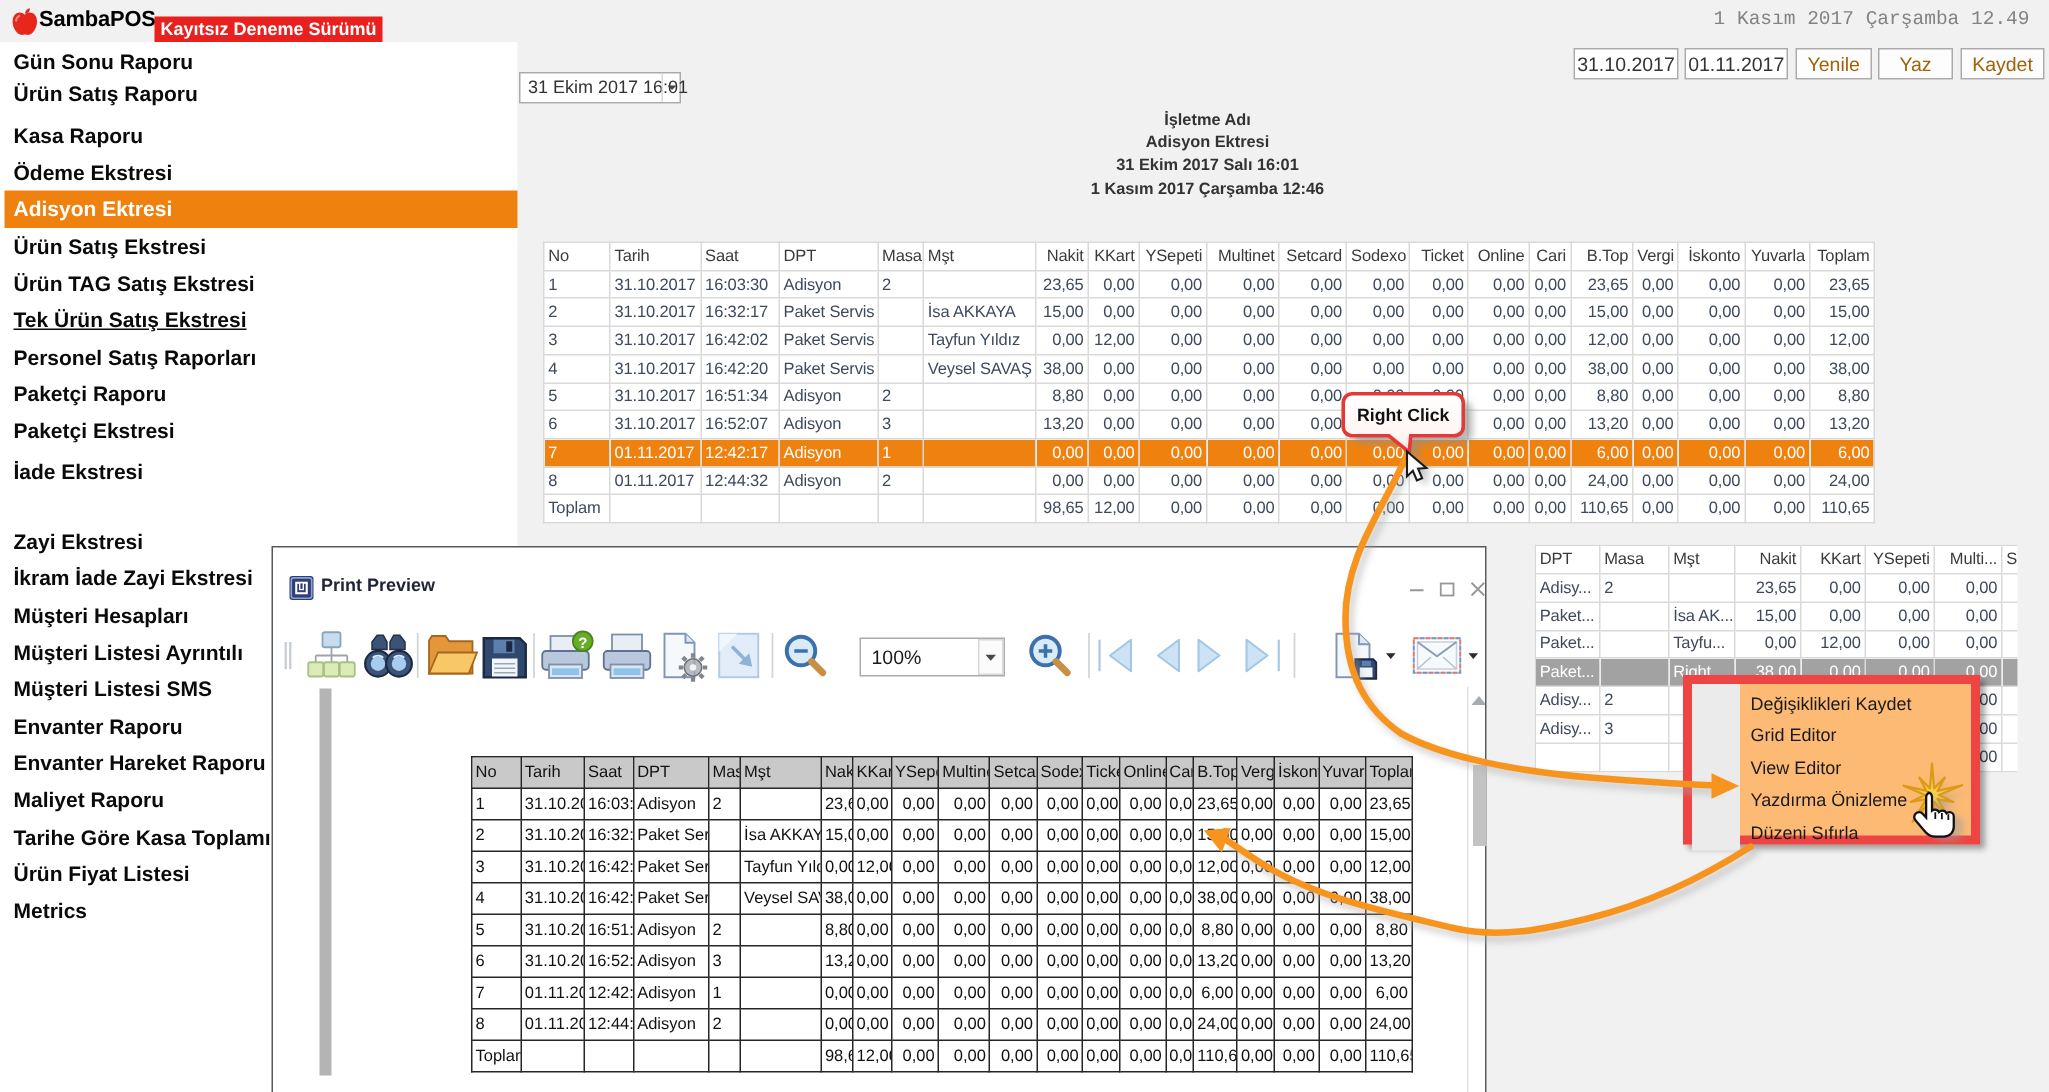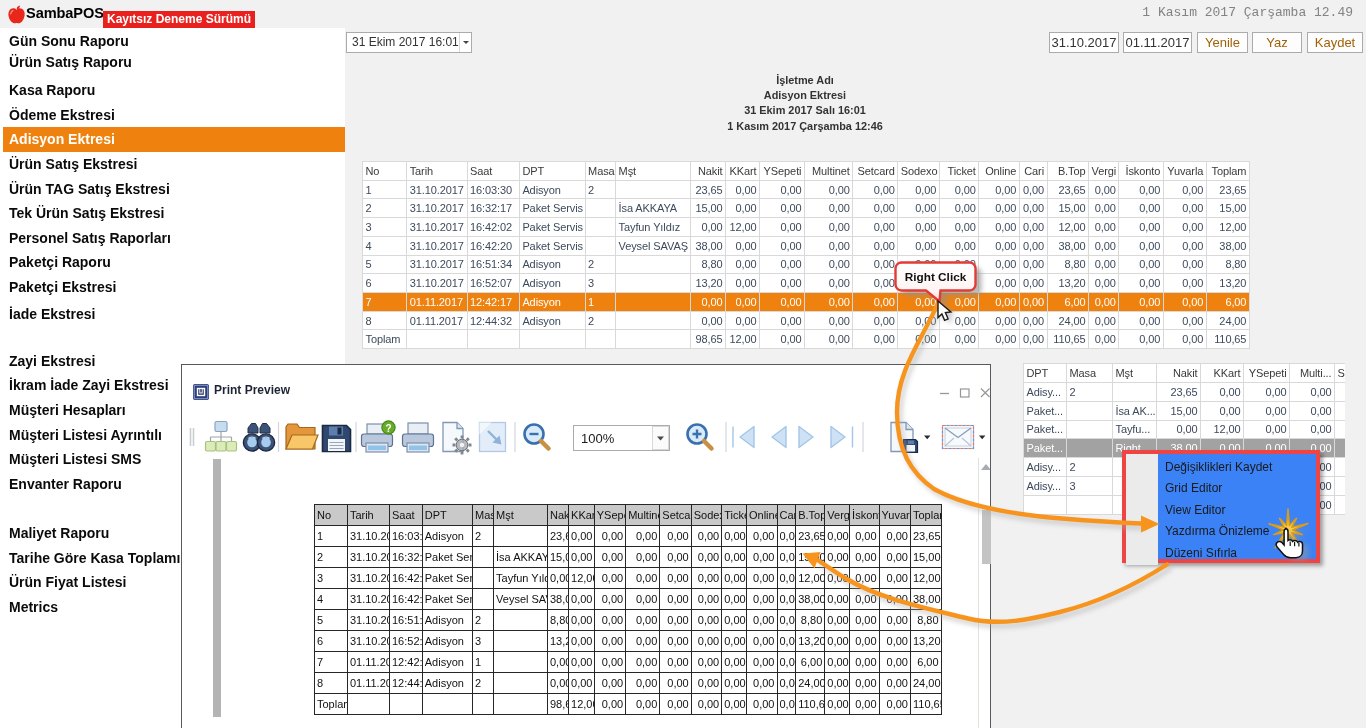--- a/index.html
+++ b/index.html
@@ -16,21 +16,21 @@
 #topdate { position:absolute; right:13px; top:5px; font-family:"Liberation Mono", monospace;
   font-size:13px; color:#838383; }
 
 
 .mi { position:absolute; left:3px; width:342px; height:24.6px; line-height:24.6px;
   font-size:14px; font-weight:bold; color:#0a0a0a; padding-left:6px; white-space:nowrap; }
 .mi.sel { background:#ef820e; color:#fff; }
 
 
 .inputbox { position:absolute; background:#fff; border:1px solid #ababab; font-size:13px; color:#333; }
-#datecombo { left:346px; top:32px; width:126px; height:21px;padding-left:38px; }
+#datecombo { left:346px; top:48px; width:108px; height:21px;padding-left:38px; }
 #datecombo .txt { position:absolute; left:5px; top:0; line-height:19px; font-size:12px; color:#333; white-space:nowrap; }
 #datecombo .dd { position:absolute; right:0; top:0; width:12px; height:19px; border-left:1px solid #d9d9d9; }
 #datecombo .dd:after { content:""; position:absolute; left:2.5px; top:8px; border:3.5px solid transparent; border-top-color:#444; }
 .datebox { text-align:center; line-height:19px; }
 .btn { position:absolute; background:#fdfdfd; border:1px solid #ababab; font-size:13px; color:#a16207;
   text-align:center; line-height:19px; }
 
 
 #rtitle { position:absolute; left:346px; top:73px; width:918px; text-align:center;
   font-size:10.9px; font-weight:bold; color:#333; line-height:15.2px; }
@@ -62,22 +62,22 @@
 #pptab td { border:1px solid #262626; height:21.06px; padding:0 2px; overflow:hidden; white-space:nowrap; }
 #pptab tr.hdr td { background:#c9c9c9; height:21px; }
 #pptab td.r { text-align:right; }
 
 
 #gstrip { position:absolute; left:30.5px; top:94px; width:8.5px; height:258px; background:#b4b4b4; }
 #ppsb { position:absolute; left:796px; top:93px; width:13px; height:271px; border-left:1px solid #e2e2e2; }
 #ppsb .thumb { position:absolute; left:3px; top:52px; width:9px; height:54px; background:#c3c3c3; }
 
 
-#ctxmenu { position:absolute; left:1122px; top:450px; width:198px; height:113px; background:#3b82f6;
-  border:4px solid #ef4444; box-shadow:3px 3px 4px rgba(0,0,0,0.35); z-index:7; }
+#ctxmenu { position:absolute; left:1122px; top:450px; width:198px; height:113px; background:#fdba74;
+  border:6px solid #ef4444; box-shadow:3px 3px 4px rgba(0,0,0,0.35); z-index:7; }
 #ctxmenu .gut { position:absolute; left:0; top:0; width:32px; height:111px; background:#ebebeb; }
 #ctxmenu .item { position:absolute; left:39px; height:21.4px; line-height:21.4px; font-size:12px; color:#1a1a1a; white-space:nowrap; }
 
 
 #overlay { position:absolute; left:0; top:0; z-index:8; pointer-events:none; }
 </style>
 </head>
 <body>
 <div id="page">
   <div id="sidebar"></div>
@@ -89,31 +89,32 @@
   <div id="logo-text">SambaPOS</div>
   <div id="badge">Kayıtsız Deneme Sürümü</div>
   <div id="topdate">1 Kasım 2017 Çarşamba 12.49</div>
   <div class="mi" style="top:29.0px;">Gün Sonu Raporu</div>
   <div class="mi" style="top:50px;">Ürün Satış Raporu</div>
   <div class="mi" style="top:78.2px;">Kasa Raporu</div>
   <div class="mi" style="top:102.8px;">Ödeme Ekstresi</div>
   <div class="mi sel" style="top:127.4px;">Adisyon Ektresi</div>
   <div class="mi" style="top:152.0px;">Ürün Satış Ekstresi</div>
   <div class="mi" style="top:176.6px;">Ürün TAG Satış Ekstresi</div>
-  <div class="mi" style="top:201.2px;">Tek Ürün Satış Ekstresi</div>
+  <div class="mi" style="top:201.2px;text-decoration:underline;">Tek Ürün Satış Ekstresi</div>
   <div class="mi" style="top:225.8px;">Personel Satış Raporları</div>
   <div class="mi" style="top:250.4px;">Paketçi Raporu</div>
   <div class="mi" style="top:275.0px;">Paketçi Ekstresi</div>
   <div class="mi" style="top:302px;">İade Ekstresi</div>
   <div class="mi" style="top:348.8px;">Zayi Ekstresi</div>
   <div class="mi" style="top:373.4px;">İkram İade Zayi Ekstresi</div>
   <div class="mi" style="top:398.0px;">Müşteri Hesapları</div>
   <div class="mi" style="top:422.6px;">Müşteri Listesi Ayrıntılı</div>
   <div class="mi" style="top:447.2px;">Müşteri Listesi SMS</div>
   <div class="mi" style="top:471.8px;">Envanter Raporu</div>
+  <div class="mi" style="top:496.4px;">Envanter Hareket Raporu</div>
   <div class="mi" style="top:521.0px;">Maliyet Raporu</div>
   <div class="mi" style="top:545.6px;">Tarihe Göre Kasa Toplamı</div>
   <div class="mi" style="top:570.2px;">Ürün Fiyat Listesi</div>
   <div class="mi" style="top:594.8px;">Metrics</div>
 
   <div id="datecombo" class="inputbox">
       <span class="txt">31 Ekim 2017 16:01</span>
       <span class="dd"></span>
     </div>
   <div class="inputbox datebox" style="left:1049px; top:32px; width:70px; height:21px;">31.10.2017</div>

